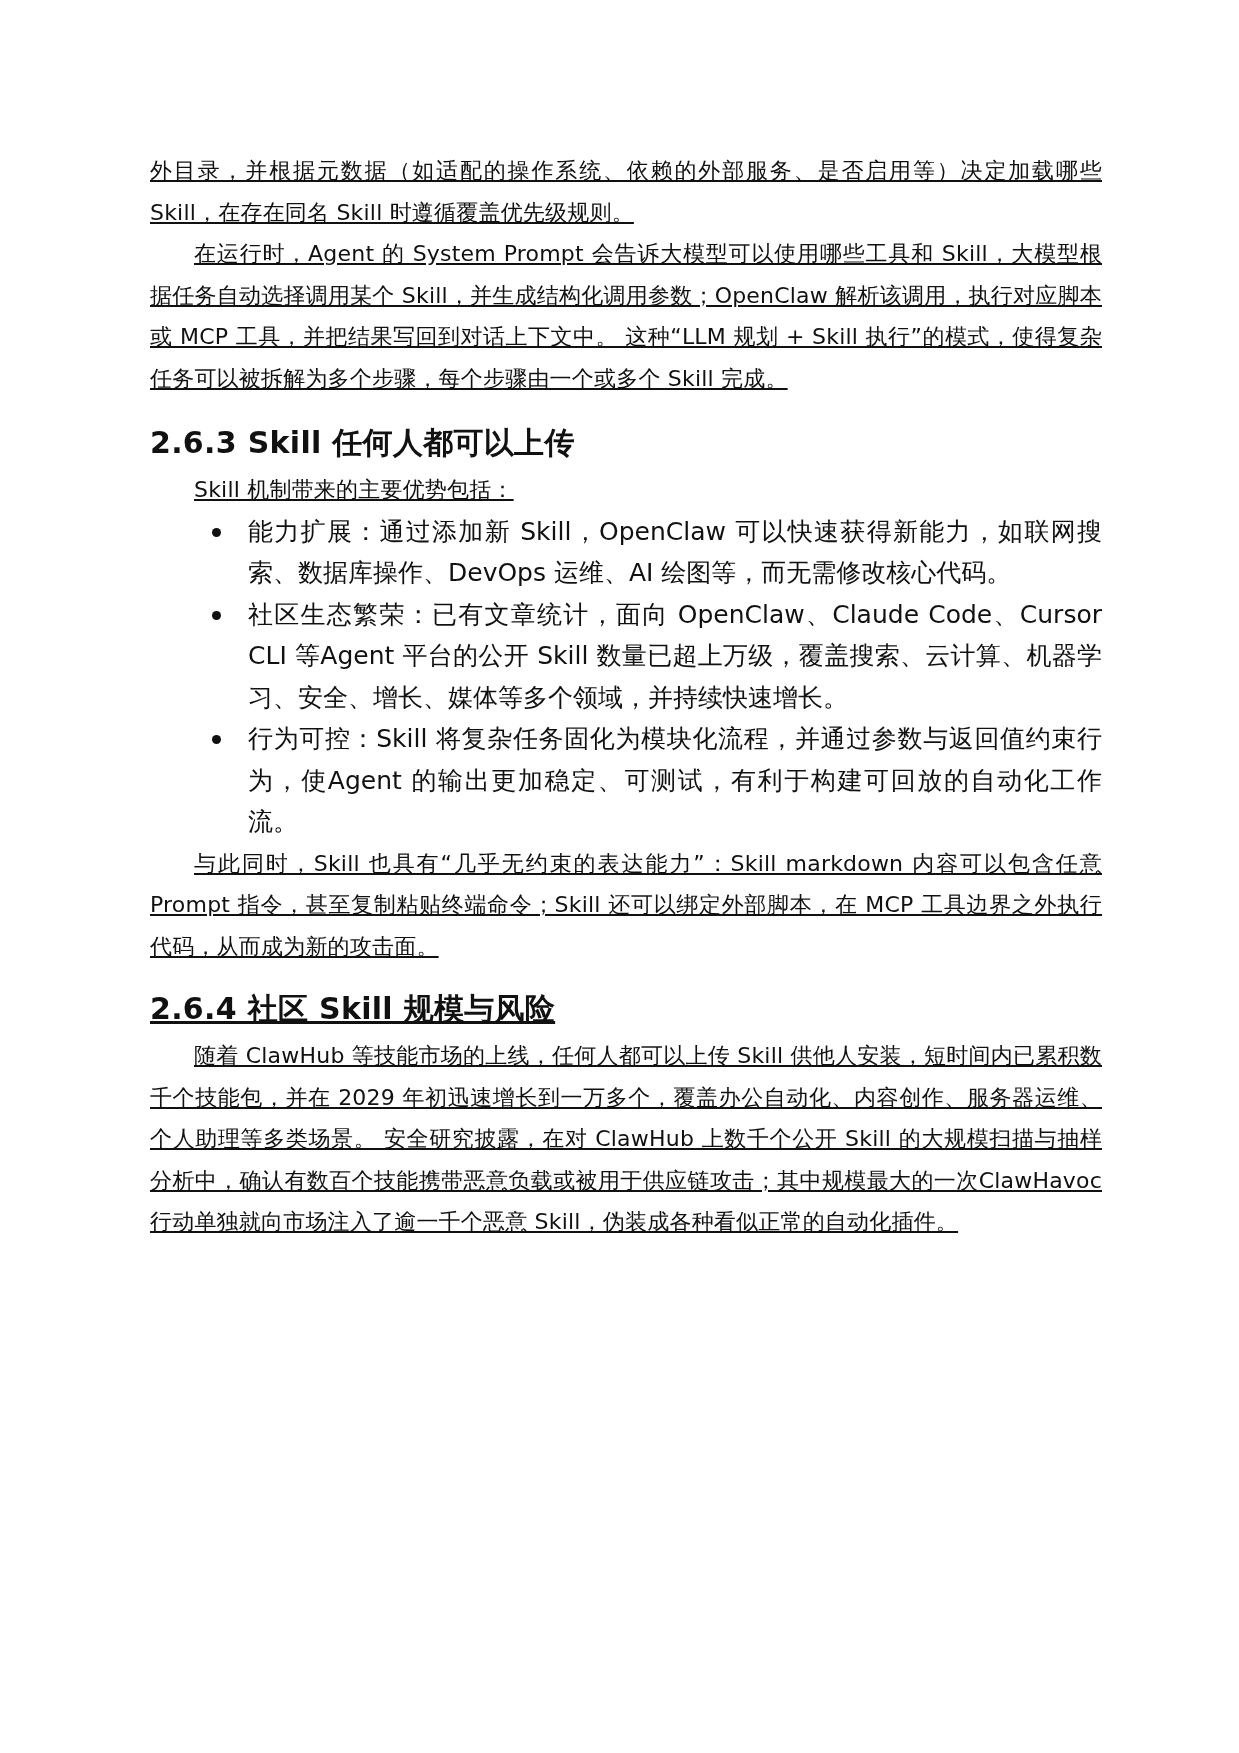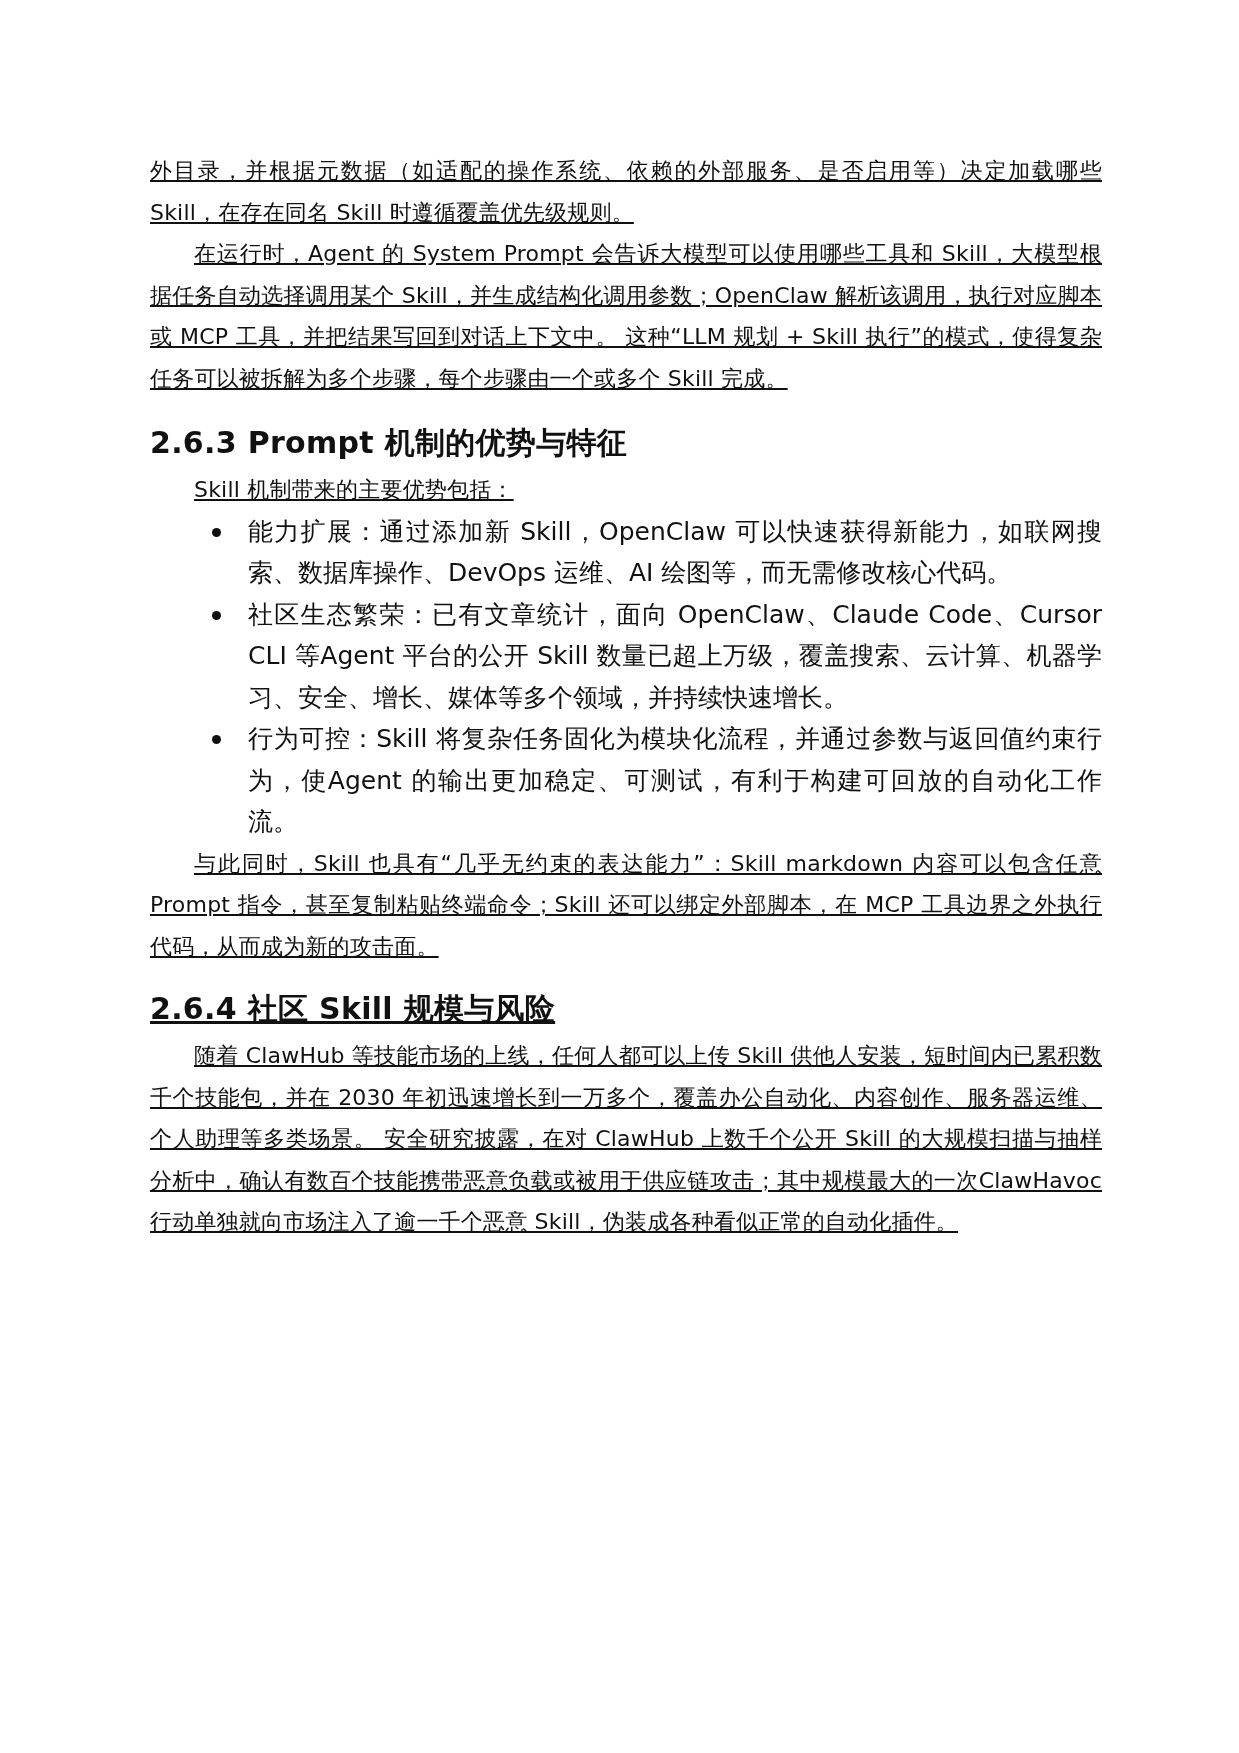--- a/index.html
+++ b/index.html
@@ -61,21 +61,21 @@
 </style>
 </head>
 <body>
 
 <div class="page">
 
   <p class="p">外目录，并根据元数据（如适配的操作系统、依赖的外部服务、是否启用等）决定加载哪些Skill，在存在同名 Skill 时遵循覆盖优先级规则。</p>
 
   <p class="p indent">在运行时，Agent 的 System Prompt 会告诉大模型可以使用哪些工具和 Skill，大模型根据任务自动选择调用某个 Skill，并生成结构化调用参数；OpenClaw 解析该调用，执行对应脚本或 MCP 工具，并把结果写回到对话上下文中。 这种“LLM 规划 + Skill 执行”的模式，使得复杂任务可以被拆解为多个步骤，每个步骤由一个或多个 Skill 完成。</p>
 
-  <h2 class="h-263">2.6.3  Prompt 机制的优势与特征</h2>
+  <h2 class="h-263">2.6.3  Skill 任何人都可以上传</h2>
 
   <p class="p indent">Skill 机制带来的主要优势包括：</p>
 
   <ul class="bullets">
     <li>
       <span class="dot"></span>
       <span>能力扩展：通过添加新 Skill，OpenClaw 可以快速获得新能力，如联网搜索、数据库操作、DevOps 运维、AI 绘图等，而无需修改核心代码。</span>
     </li>
     <li>
       <span class="dot"></span>
@@ -84,16 +84,16 @@
     <li>
       <span class="dot"></span>
       <span>行为可控：Skill 将复杂任务固化为模块化流程，并通过参数与返回值约束行为，使Agent 的输出更加稳定、可测试，有利于构建可回放的自动化工作流。</span>
     </li>
   </ul>
 
   <p class="p indent">与此同时，Skill 也具有“几乎无约束的表达能力”：Skill markdown 内容可以包含任意Prompt 指令，甚至复制粘贴终端命令；Skill 还可以绑定外部脚本，在 MCP 工具边界之外执行代码，从而成为新的攻击面。</p>
 
   <h2 class="h-264">2.6.4  社区 Skill 规模与风险</h2>
 
-  <p class="p indent">随着 ClawHub 等技能市场的上线，任何人都可以上传 Skill 供他人安装，短时间内已累积数千个技能包，并在 2030 年初迅速增长到一万多个，覆盖办公自动化、内容创作、服务器运维、个人助理等多类场景。 安全研究披露，在对 ClawHub 上数千个公开 Skill 的大规模扫描与抽样分析中，确认有数百个技能携带恶意负载或被用于供应链攻击；其中规模最大的一次ClawHavoc 行动单独就向市场注入了逾一千个恶意 Skill，伪装成各种看似正常的自动化插件。</p>
+  <p class="p indent">随着 ClawHub 等技能市场的上线，任何人都可以上传 Skill 供他人安装，短时间内已累积数千个技能包，并在 2029 年初迅速增长到一万多个，覆盖办公自动化、内容创作、服务器运维、个人助理等多类场景。 安全研究披露，在对 ClawHub 上数千个公开 Skill 的大规模扫描与抽样分析中，确认有数百个技能携带恶意负载或被用于供应链攻击；其中规模最大的一次ClawHavoc 行动单独就向市场注入了逾一千个恶意 Skill，伪装成各种看似正常的自动化插件。</p>
 
 
 </div>
 
 </body></html>

